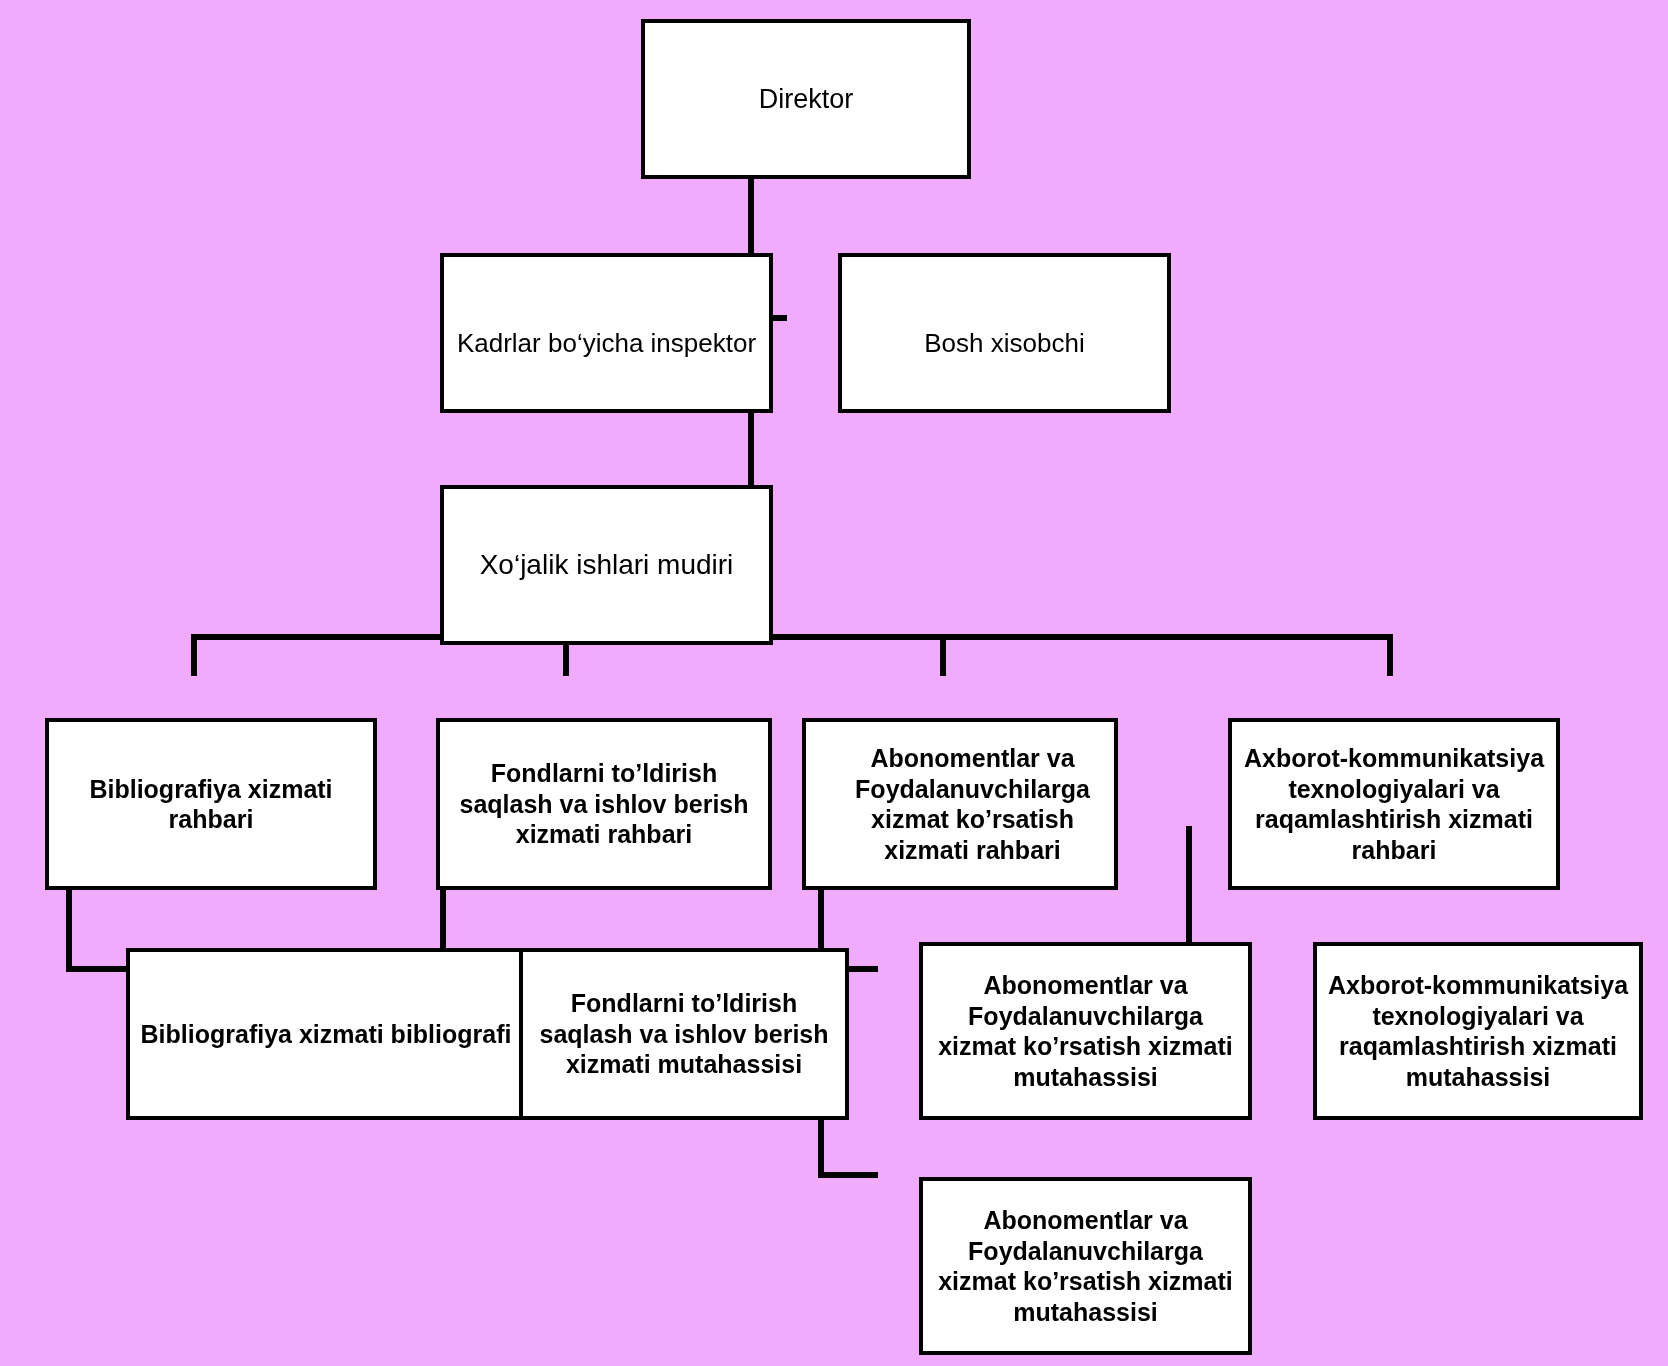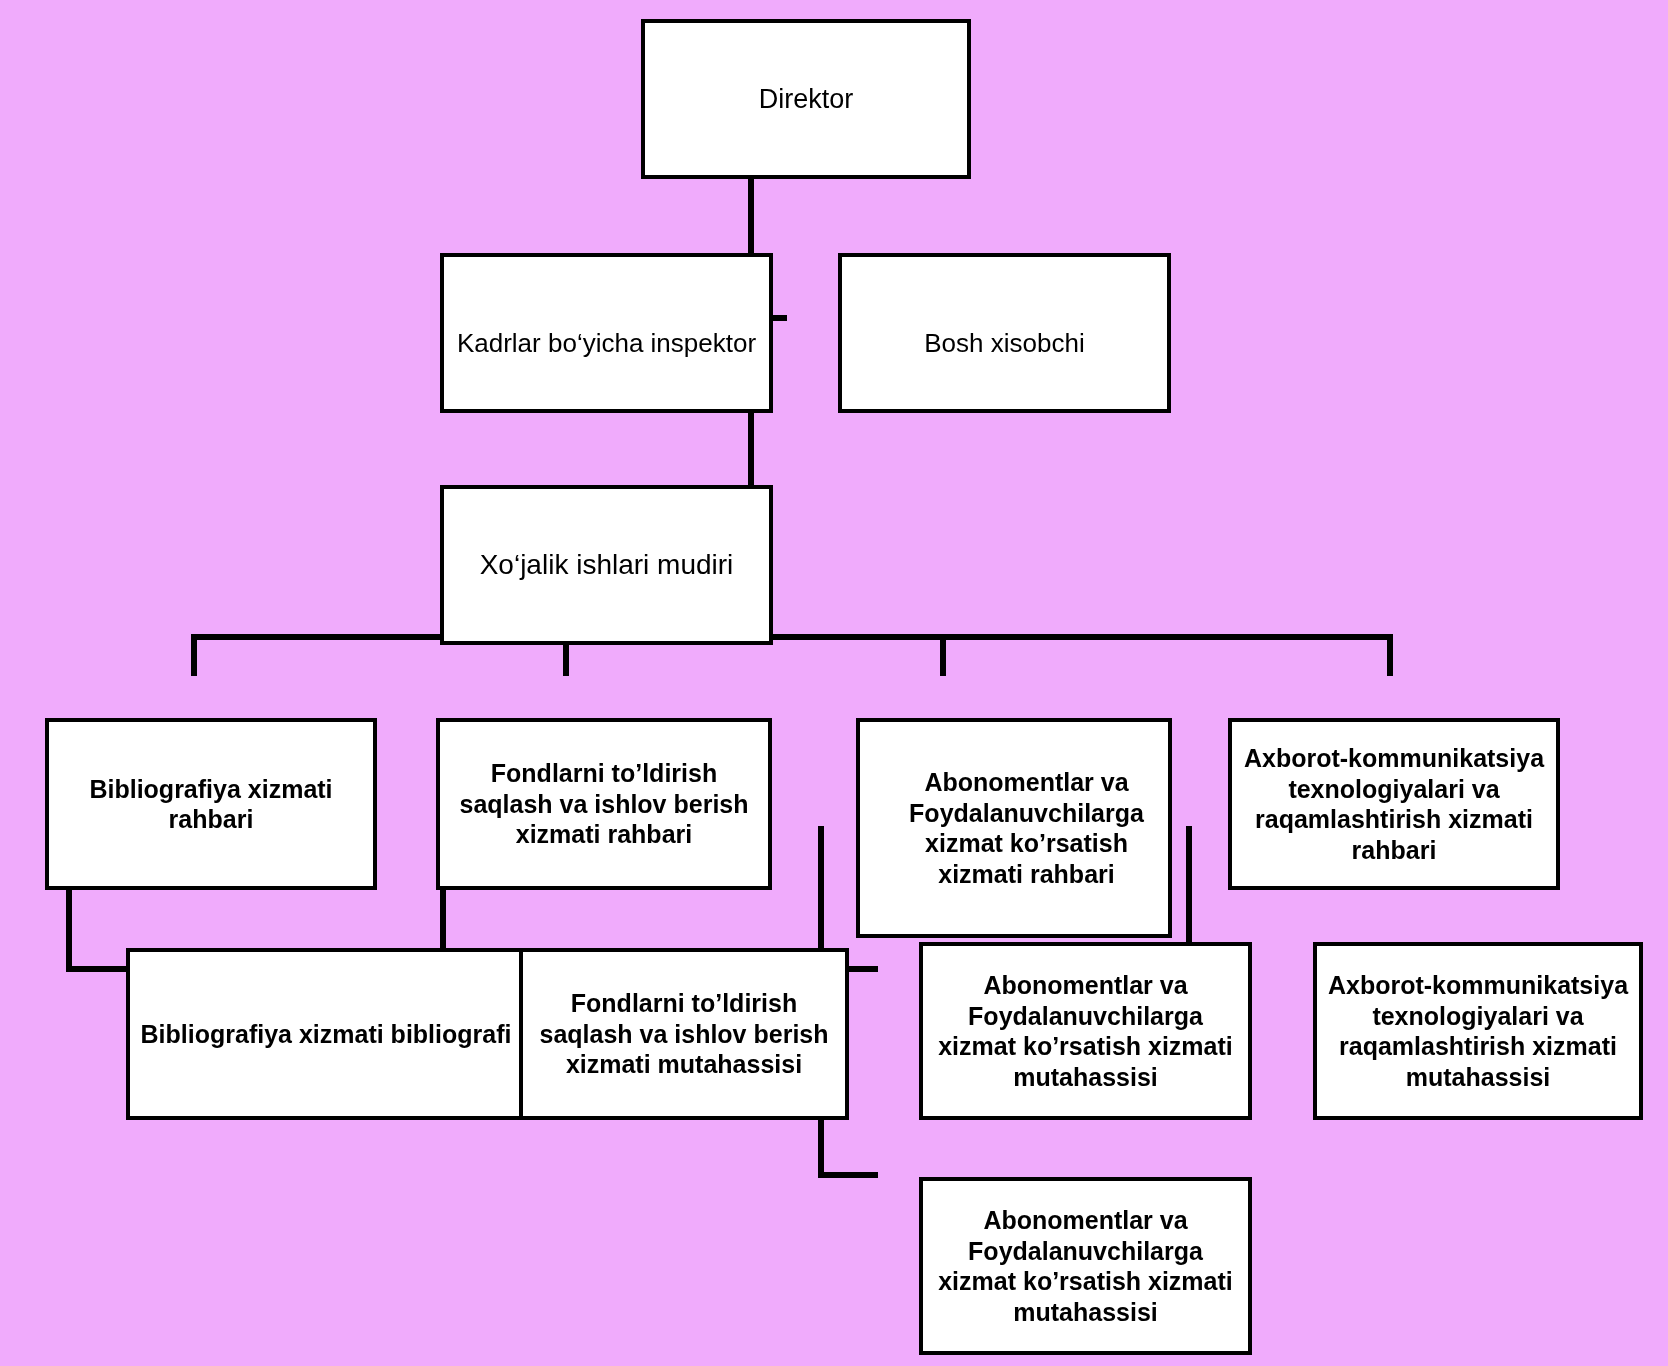--- a/index.html
+++ b/index.html
@@ -96,21 +96,21 @@
   </div>
 
   <div class="node lvl4" style="left:45px; top:718px; width:332px; height:172px;">
     <span class="label">Bibliografiya xizmati rahbari</span>
   </div>
 
   <div class="node lvl4" style="left:436px; top:718px; width:336px; height:172px;">
     <span class="label">Fondlarni to’ldirish saqlash va ishlov berish xizmati rahbari</span>
   </div>
 
-  <div class="node lvl4" style="left:856px; top:718px; width:316px; height:220px;padding-left:25px;">
+  <div class="node lvl4" style="left:802px; top:718px; width:316px; height:172px;padding-left:25px;">
     <span class="label">Abonomentlar va Foydalanuvchilarga xizmat ko’rsatish xizmati rahbari</span>
   </div>
 
   <div class="node lvl4" style="left:1228px; top:718px; width:332px; height:172px;">
     <span class="label">Axborot-kommunikatsiya texnologiyalari va raqamlashtirish xizmati rahbari</span>
   </div>
 
   <div class="node lvl5" style="left:126px; top:948px; width:400px; height:172px;">
     <span class="label">Bibliografiya xizmati bibliografi</span>
   </div>

